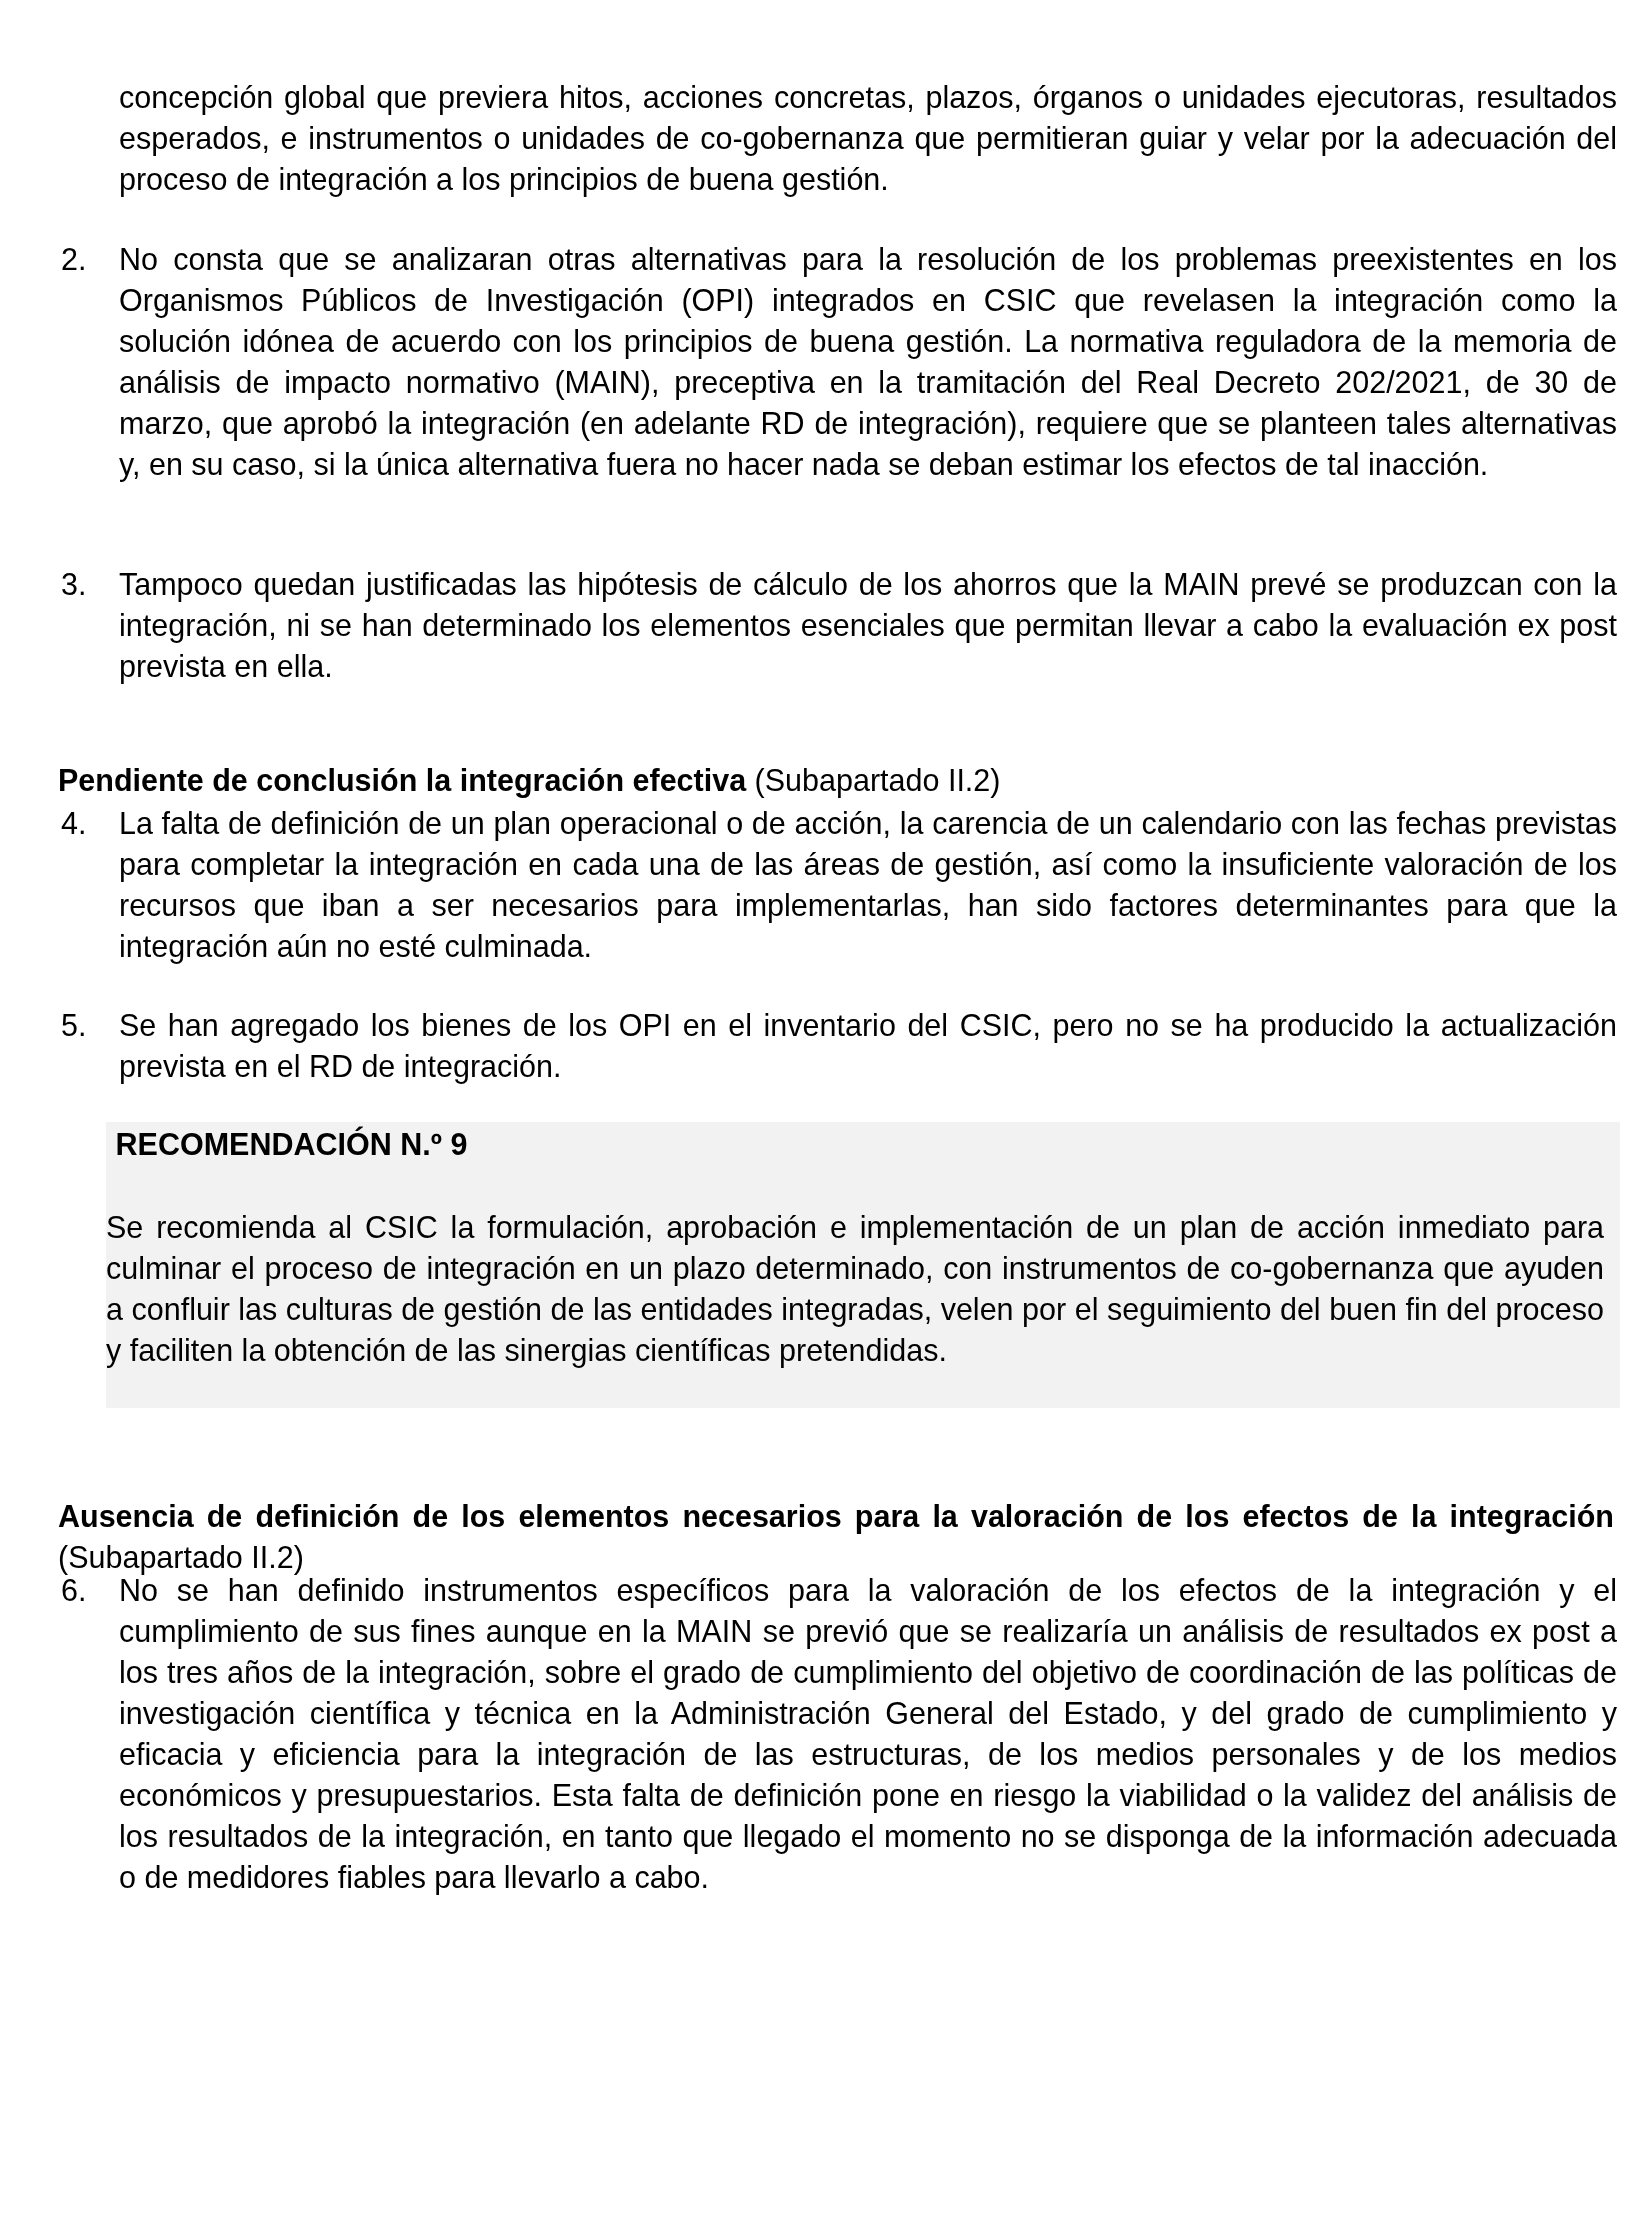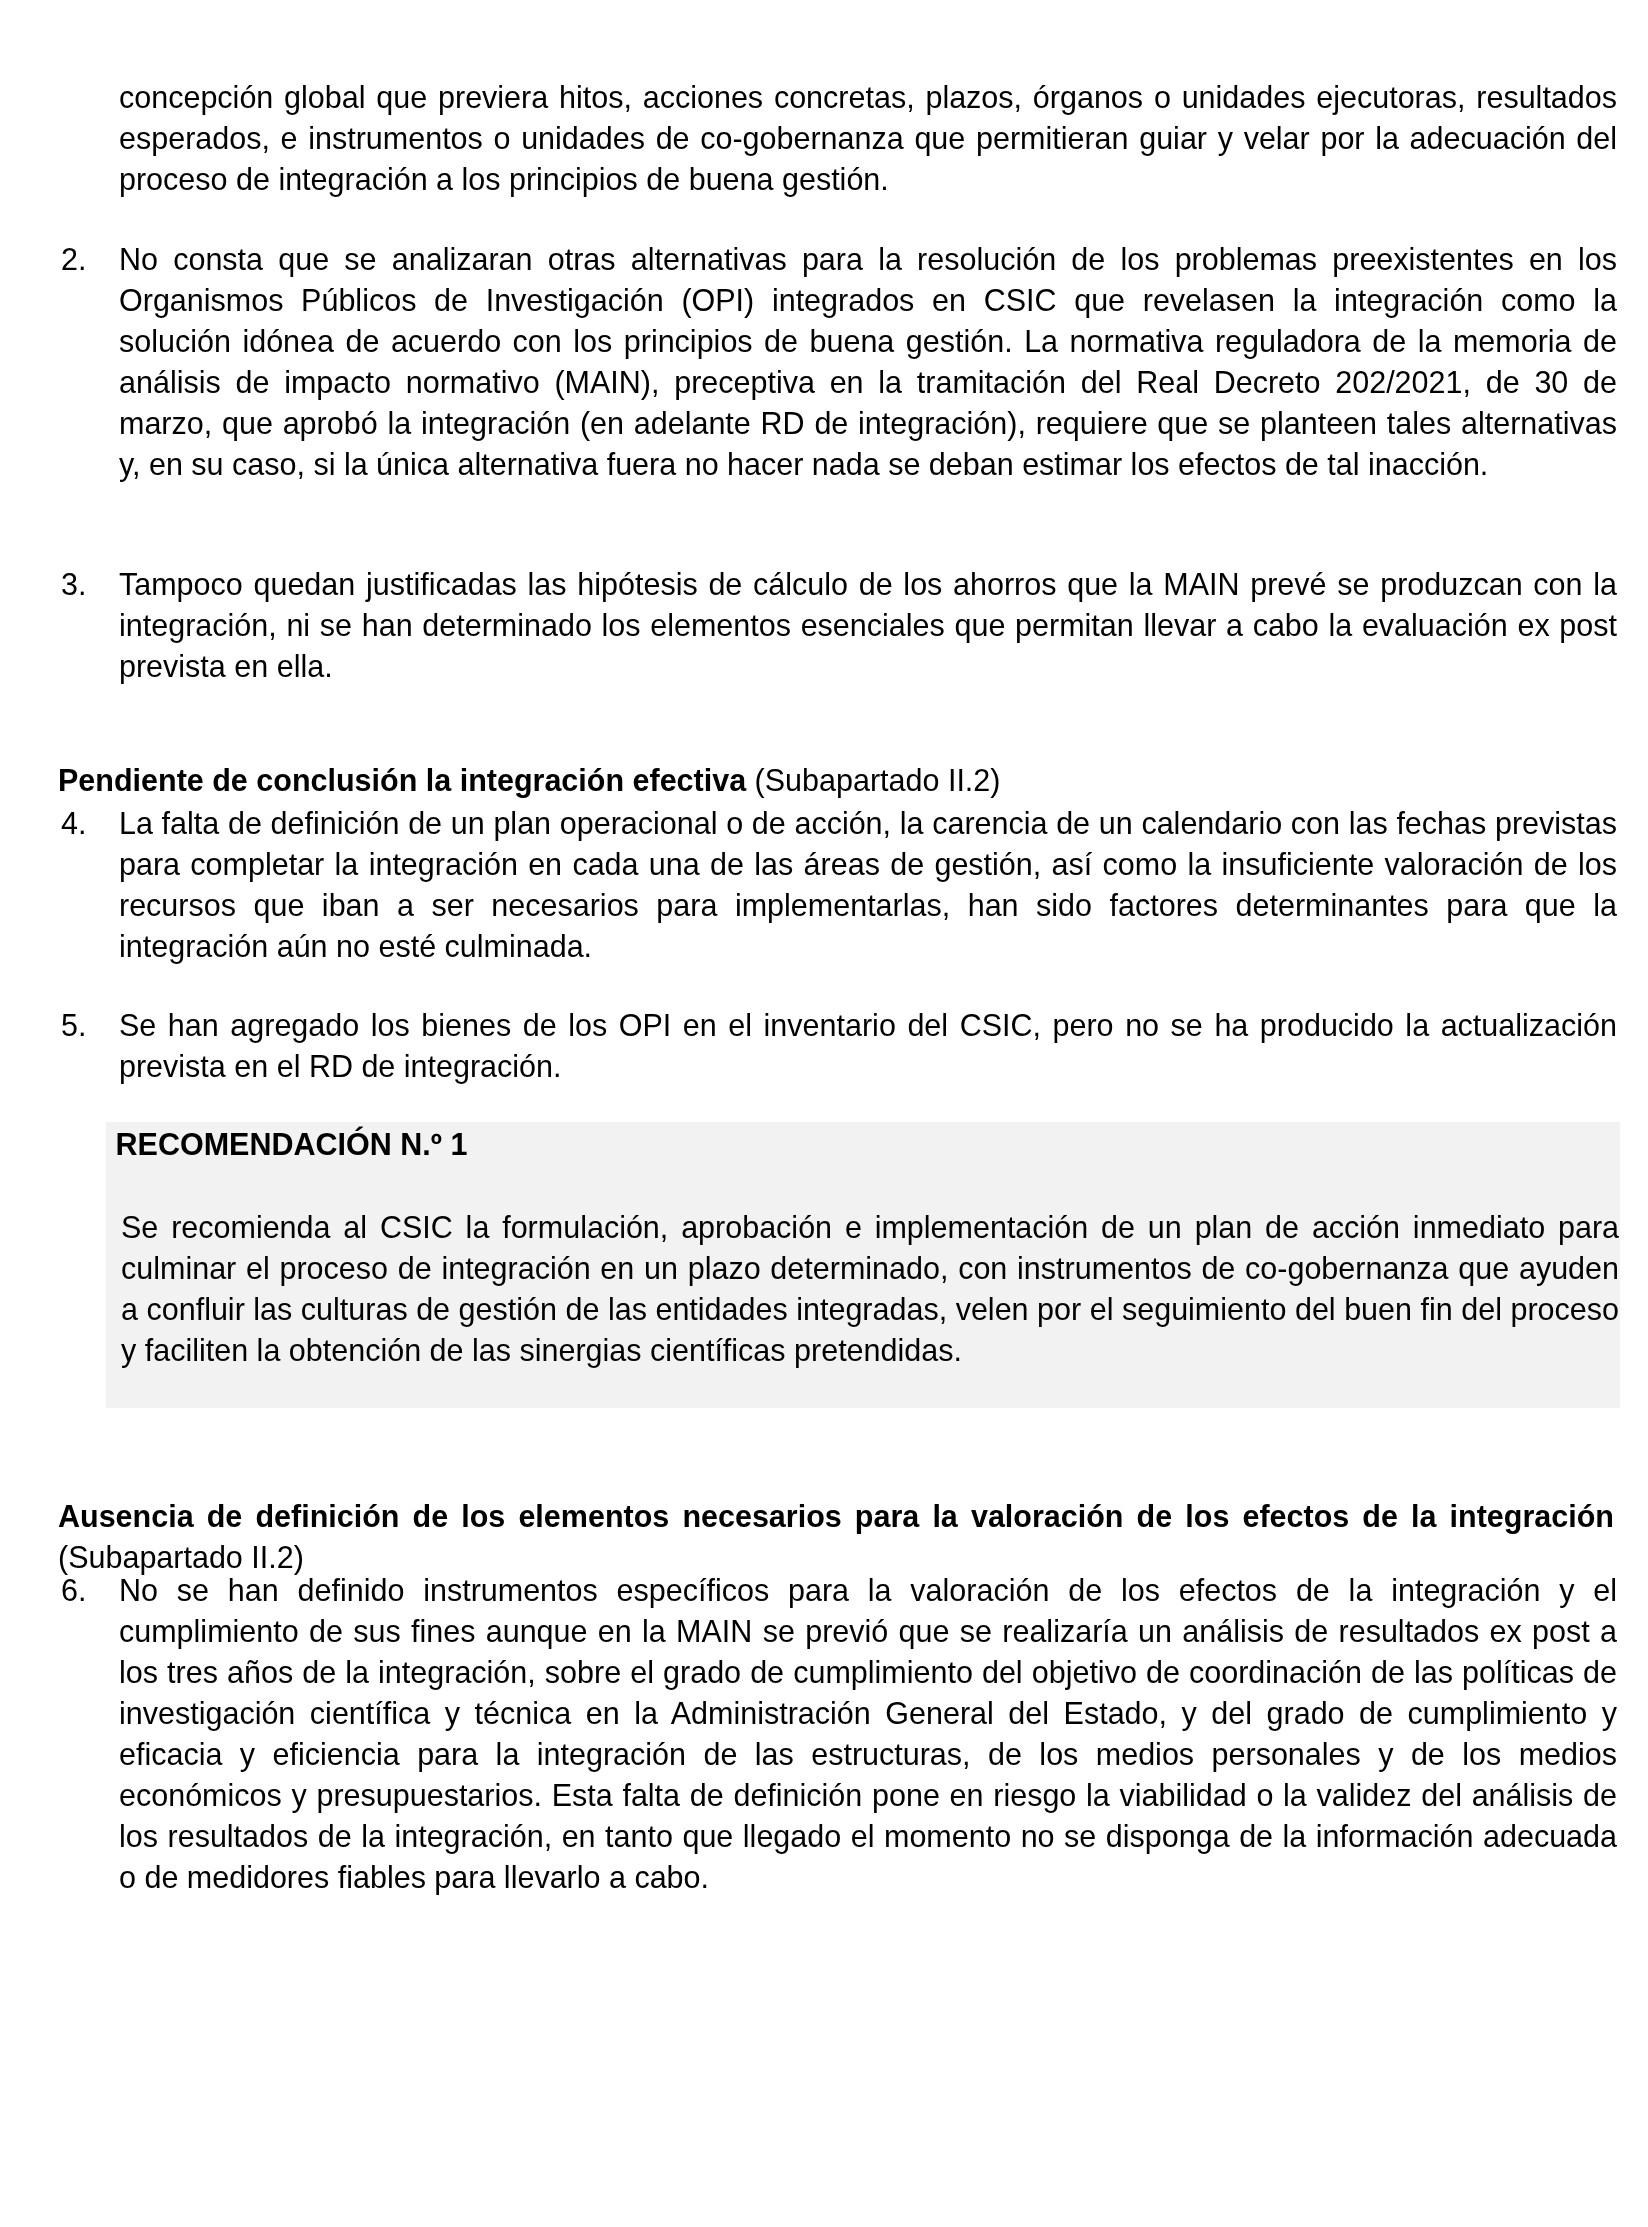--- a/index.html
+++ b/index.html
@@ -36,21 +36,21 @@
     left: 106px; top: 1122px;
     width: 1514px; height: 286px;
     background: #f2f2f2;
   }
   .rec-title {
     position: absolute; left: 9.6px; top: 2.4px;
     font-weight: bold;
     margin: 0;
   }
   .rec-body {
-    position: absolute; left: 15px; top: 85px;
+    position: absolute; left: 0; top: 85px;
     width: 1498px;
     text-align: justify;
     text-align-last: left;
     margin: 0;
   }
 </style>
 </head>
 <body>
 
 <div class="page">
@@ -75,21 +75,21 @@
     <span class="num">4.</span>
     <span>La falta de definición de un plan operacional o de acción, la carencia de un calendario con las fechas previstas para completar la integración en cada una de las áreas de gestión, así como la insuficiente valoración de los recursos que iban a ser necesarios para implementarlas, han sido factores determinantes para que la integración aún no esté culminada.</span>
   </div>
 
   <div class="para" style="top:1002px;">
     <span class="num">5.</span>
     <span>Se han agregado los bienes de los OPI en el inventario del CSIC, pero no se ha producido la actualización prevista en el RD de integración.</span>
   </div>
 
   <div class="rec-box">
-    <p class="rec-title">RECOMENDACIÓN N.º 1</p>
+    <p class="rec-title">RECOMENDACIÓN N.º 9</p>
     <p class="rec-body">Se recomienda al CSIC la formulación, aprobación e implementación de un plan de acción inmediato para culminar el proceso de integración en un plazo determinado, con instrumentos de co-gobernanza que ayuden a confluir las culturas de gestión de las entidades integradas, velen por el seguimiento del buen fin del proceso y faciliten la obtención de las sinergias científicas pretendidas.</p>
   </div>
 
   <p class="heading" style="top:1448px;margin-top:48px;">
     <b>Ausencia de definición de los elementos necesarios para la valoración de los efectos de la integración</b><span> (Subapartado II.2)</span>
   </p>
 
   <div class="para" style="top:1567px;">
     <span class="num">6.</span>
     <span>No se han definido instrumentos específicos para la valoración de los efectos de la integración y el cumplimiento de sus fines aunque en la MAIN se previó que se realizaría un análisis de resultados ex post a los tres años de la integración, sobre el grado de cumplimiento del objetivo de coordinación de las políticas de investigación científica y técnica en la Administración General del Estado, y del grado de cumplimiento y eficacia y eficiencia para la integración de las estructuras, de los medios personales y de los medios económicos y presupuestarios. Esta falta de definición pone en riesgo la viabilidad o la validez del análisis de los resultados de la integración, en tanto que llegado el momento no se disponga de la información adecuada o de medidores fiables para llevarlo a cabo.</span>

